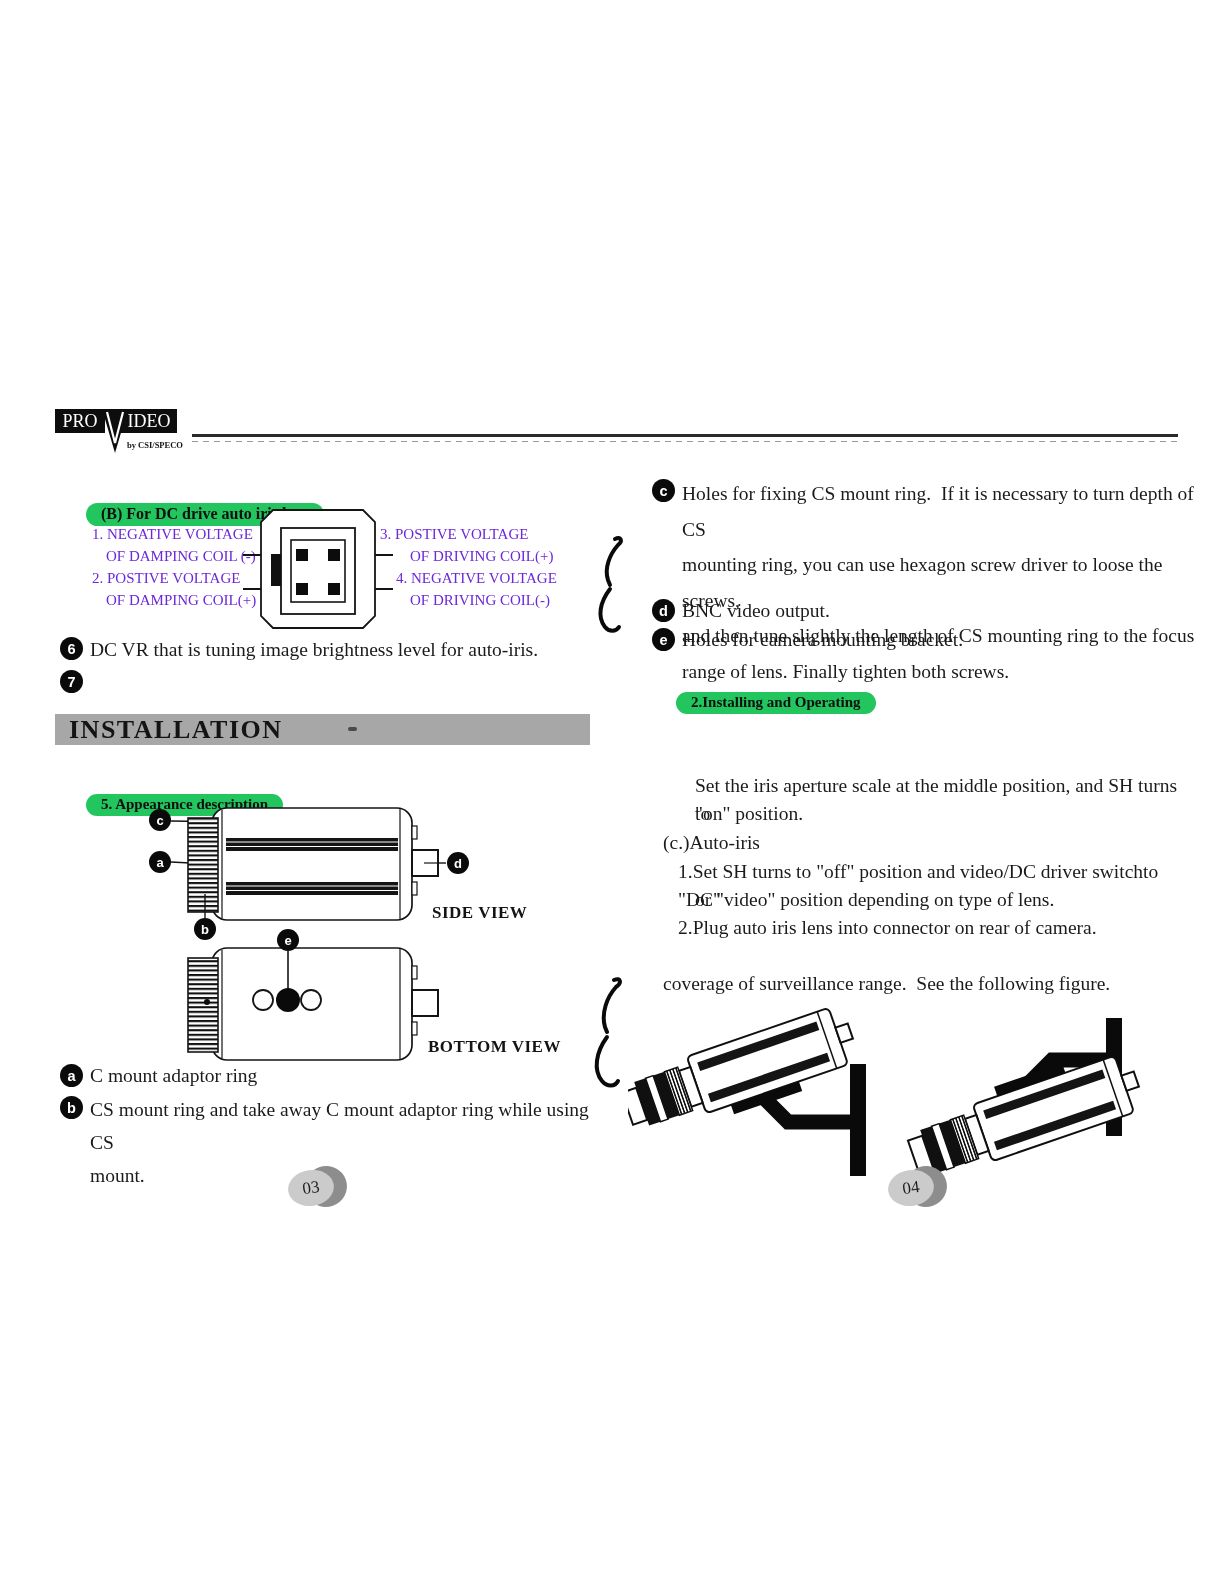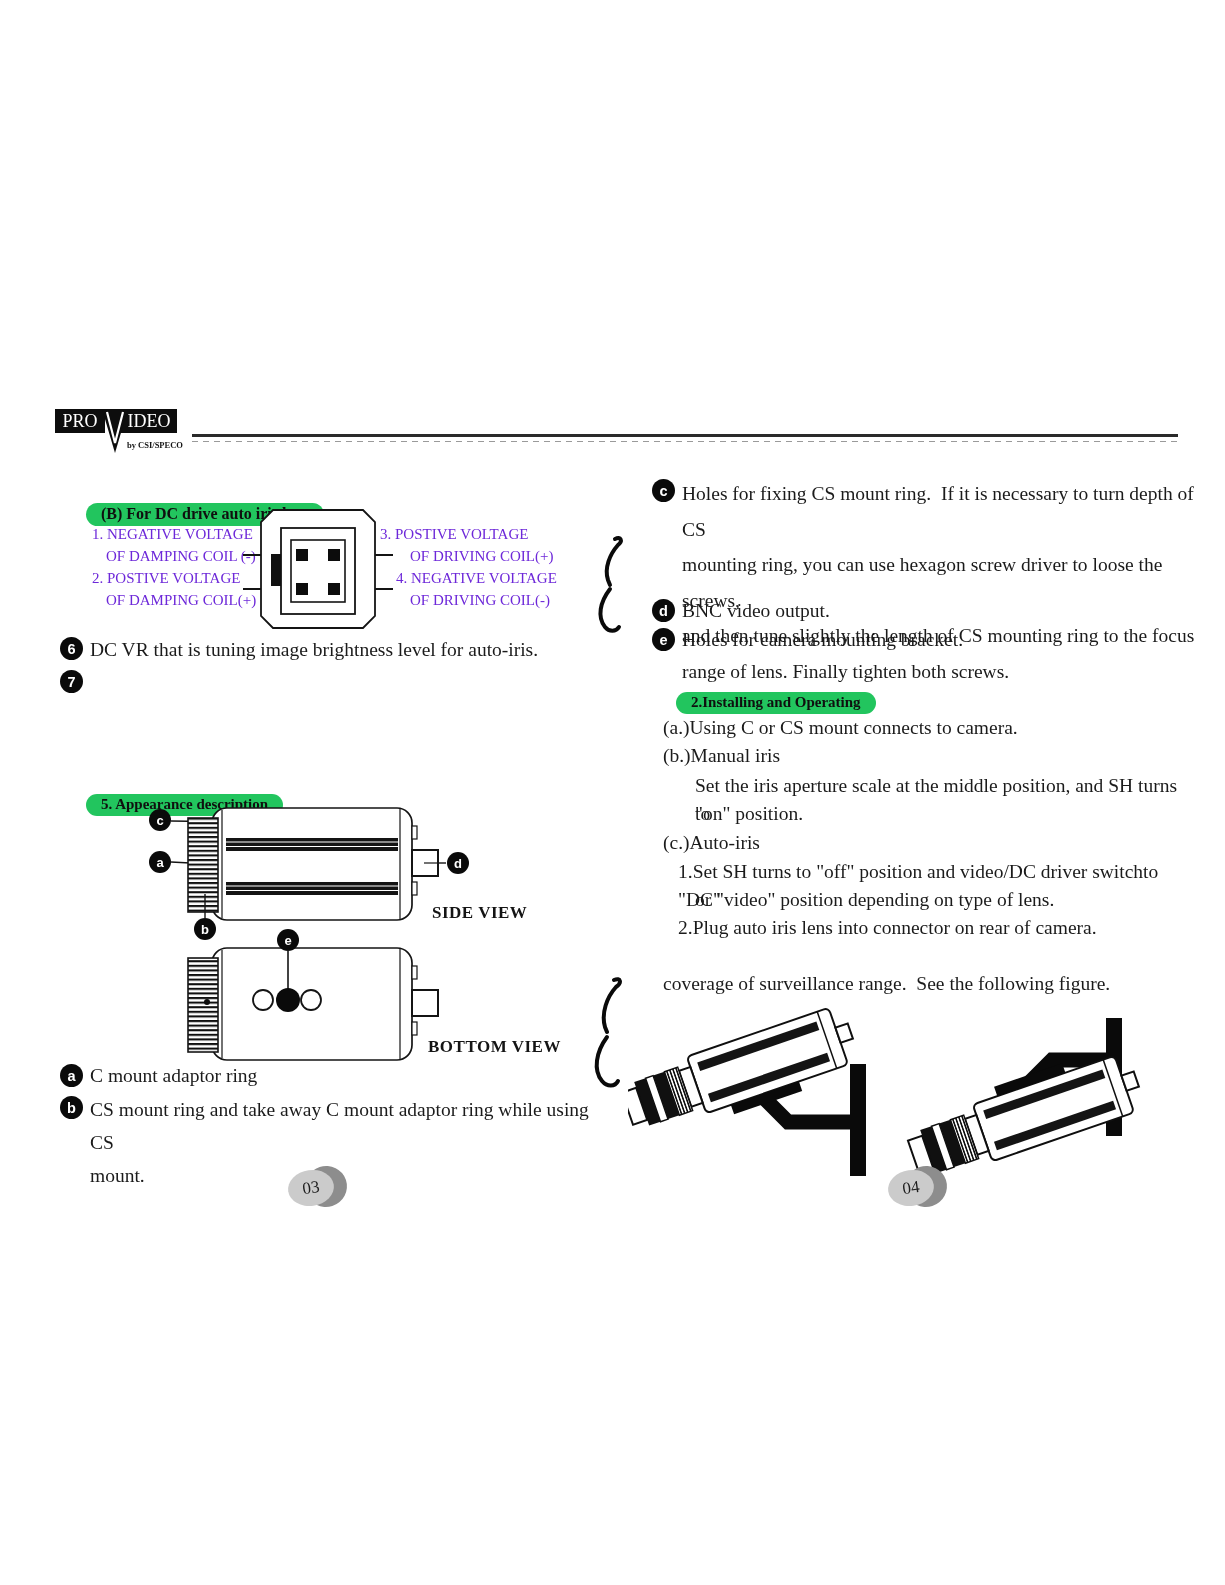--- a/index.html
+++ b/index.html
@@ -75,20 +75,24 @@
     <rect x="53" y="53" width="12" height="12" fill="#0c0c0c"></rect>
     <rect x="85" y="53" width="12" height="12" fill="#0c0c0c"></rect>
     <rect x="53" y="87" width="12" height="12" fill="#0c0c0c"></rect>
     <rect x="85" y="87" width="12" height="12" fill="#0c0c0c"></rect>
   </svg>
 
   <div class="abs marker" style="left:60px;top:637px;">6</div>
   <div class="abs txt" style="left:90px;top:636px;width:500px;">DC VR that is tuning image brightness level for auto-iris.</div>
   <div class="abs marker" style="left:60px;top:670px;">7</div>
 
+  <div class="abs bar" style="left:55px;top:714px;width:535px;height:31px;">
+    <div class="bartitle">INSTALLATION</div>
+    <div class="abs speck" style="left:293px;top:13px;width:9px;height:4px;"></div>
+  </div>
 
   <div class="abs pill pill-s" style="left:86px;top:758px;">5. Appearance description</div>
 
   <svg class="abs" style="left:138px;top:790px;" width="445" height="152" viewBox="0 0 445 152">
     <line x1="33" y1="31" x2="168" y2="33" stroke="#141414" stroke-width="1.4"></line>
     <line x1="33" y1="72" x2="52" y2="73" stroke="#141414" stroke-width="1.4"></line>
     <rect x="74" y="18" width="200" height="112" rx="15" fill="#ffffff" stroke="#141414" stroke-width="1.7"></rect>
     <line x1="84" y1="20" x2="84" y2="128" stroke="#141414" stroke-width="1.2"></line>
     <line x1="262" y1="18" x2="262" y2="130" stroke="#141414" stroke-width="1.2"></line>
     <rect x="274" y="36" width="5" height="13" fill="#ffffff" stroke="#141414" stroke-width="1.2"></rect>
@@ -168,22 +172,20 @@
 mounting ring, you can use hexagon screw driver to loose the screws,
 and then tune slightly the length of CS mounting ring to the focus
 range of lens. Finally tighten both screws.</div>
   <div class="abs marker" style="left:652px;top:599px;">d</div>
   <div class="abs txt" style="left:682px;top:597px;width:500px;">BNC video output.</div>
   <div class="abs marker" style="left:652px;top:628px;">e</div>
   <div class="abs txt" style="left:682px;top:626px;width:500px;">Holes for camera mounting bracket.</div>
 
   <div class="abs pill pill-s" style="left:676px;top:656px;">2.Installing and Operating</div>
 
-  <div class="abs txt" style="left:663px;top:714px;width:530px;">(a.)Using C or CS mount connects to camera.</div>
-  <div class="abs txt" style="left:663px;top:742px;width:530px;">(b.)Manual iris</div>
   <div class="abs txt" style="left:695px;top:772px;width:500px;">Set the iris aperture scale at the middle position, and SH turns to</div>
   <div class="abs txt" style="left:695px;top:800px;width:500px;">"on" position.</div>
   <div class="abs txt" style="left:663px;top:829px;width:530px;">(c.)Auto-iris</div>
   <div class="abs txt" style="left:678px;top:858px;width:520px;">1.Set SH turns to "off" position and video/DC driver switchto "DC"</div>
   <div class="abs txt" style="left:695px;top:886px;width:500px;">or "video" position depending on type of lens.</div>
   <div class="abs txt" style="left:678px;top:914px;width:520px;">2.Plug auto iris lens into connector on rear of camera.</div>
   <div class="abs txt" style="left:663px;top:970px;width:530px;">coverage of surveillance range.  See the following figure.</div>
 
   <svg class="abs" style="left:628px;top:998px;" width="562" height="186" viewBox="0 0 562 186">
     <defs>

